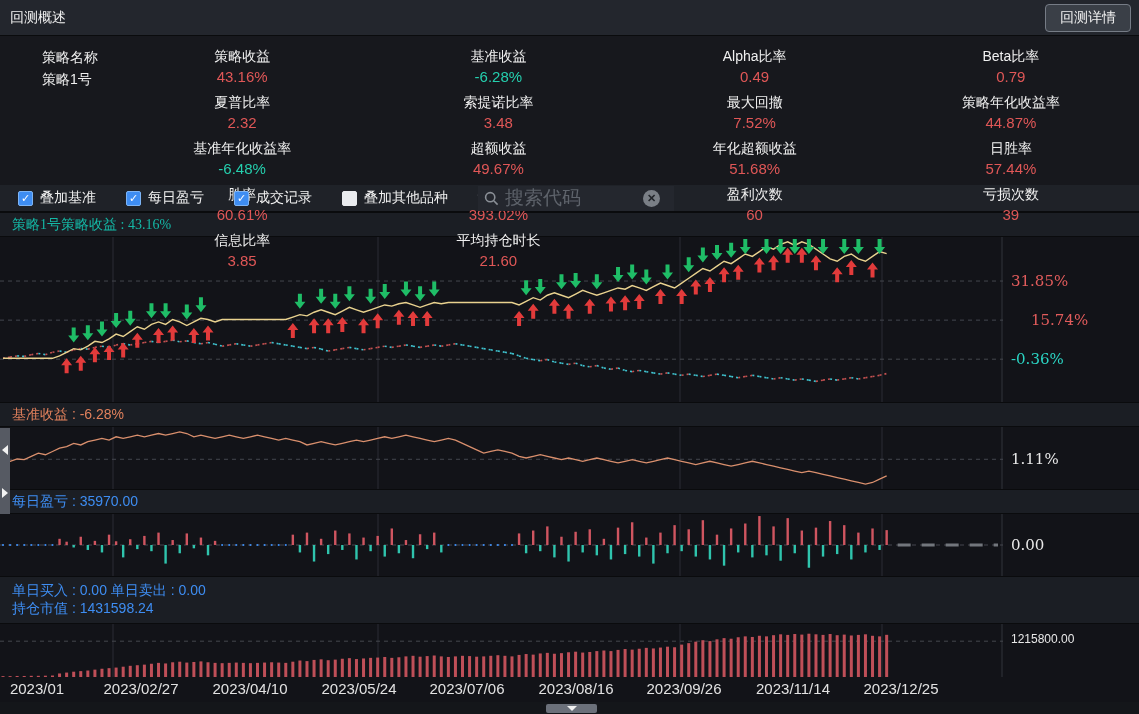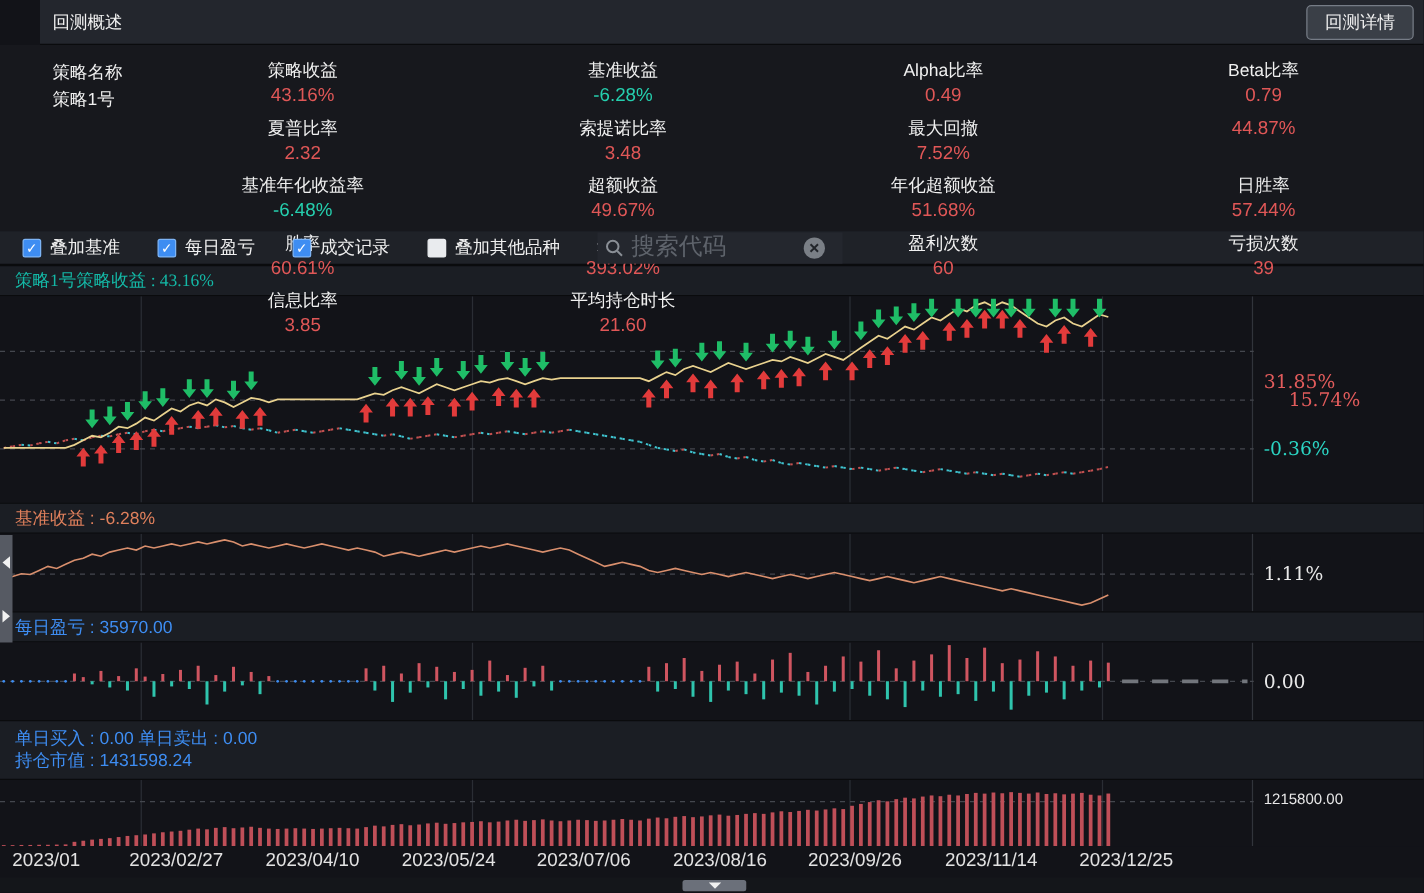--- a/index.html
+++ b/index.html
@@ -1,19 +1,19 @@
 <!DOCTYPE html>
 <html><head>
 <meta charset="utf-8">
 <style>
   * { margin:0; padding:0; box-sizing:border-box; }
   html,body { width:1139px; height:714px; overflow:hidden; background:#121318;
     font-family:"Liberation Sans", sans-serif; color:#e6e6e6; }
   .titlebar { height:36px; background:#23262d; border-bottom:1px solid #0a0b0d;
-    display:flex; align-items:center; justify-content:space-between; padding:0 8px;margin-left:32px; }
+    display:flex; align-items:center; justify-content:space-between; padding:0 8px; }
   .titlebar .title { font-size:14px; color:#f2f2f2; padding-left:2px; }
   .detail-btn { background:#3a3f47; border:1px solid #767c86; border-radius:4px;
     color:#f0f0f0; font-size:14px; padding:4px 14px; cursor:pointer; }
   .stats { height:149px; background:#17181d; display:flex; padding:10px 0 0 14px; }
   .name-block { width:72px;margin-left:28px; }
   .name-block .lbl { font-size:14px; color:#f0f0f0; line-height:22px; white-space:nowrap; }
   .name-block .val { font-size:14px; color:#f0f0f0; line-height:22px; white-space:nowrap; }
   .stat-grid { flex:1; display:grid; grid-template-columns:repeat(4,1fr);
     grid-auto-rows:44px; row-gap:2px; }
   .stat-cell { text-align:center; }
@@ -100,20 +100,21 @@
       </div>
       <div class="stat-cell">
         <div class="lbl">索提诺比率</div>
         <div class="val red">3.48</div>
       </div>
       <div class="stat-cell">
         <div class="lbl">最大回撤</div>
         <div class="val red">7.52%</div>
       </div>
       <div class="stat-cell">
+        <div class="lbl">策略年化收益率</div>
         <div class="val red">44.87%</div>
       </div>
       <div class="stat-cell">
         <div class="lbl">基准年化收益率</div>
         <div class="val green">-6.48%</div>
       </div>
       <div class="stat-cell">
         <div class="lbl">超额收益</div>
         <div class="val red">49.67%</div>
       </div>
@@ -398,21 +399,21 @@
         <path d="M775.1216800000001,10 L780.6216800000001,17 L786.1216800000001,10 L782.6216800000001,10 L782.6216800000001,2 L778.6216800000001,2 L778.6216800000001,10 Z" fill="#1fbd67"></path>
         <path d="M789.260256,10 L794.760256,17 L800.260256,10 L796.760256,10 L796.760256,2 L792.760256,2 L792.760256,10 Z" fill="#1fbd67"></path>
         <path d="M803.3988320000001,10 L808.8988320000001,17 L814.3988320000001,10 L810.8988320000001,10 L810.8988320000001,2 L806.8988320000001,2 L806.8988320000001,10 Z" fill="#1fbd67"></path>
         <path d="M817.5374080000001,10 L823.0374080000001,17 L828.5374080000001,10 L825.0374080000001,10 L825.0374080000001,2 L821.0374080000001,2 L821.0374080000001,10 Z" fill="#1fbd67"></path>
         <path d="M838.745272,10 L844.245272,17 L849.745272,10 L846.245272,10 L846.245272,2 L842.245272,2 L842.245272,10 Z" fill="#1fbd67"></path>
         <path d="M852.8838480000001,10 L858.3838480000001,17 L863.8838480000001,10 L860.3838480000001,10 L860.3838480000001,2 L856.3838480000001,2 L856.3838480000001,10 Z" fill="#1fbd67"></path>
         <path d="M874.091712,10 L879.591712,17 L885.091712,10 L881.591712,10 L881.591712,2 L877.591712,2 L877.591712,10 Z" fill="#1fbd67"></path>
       </svg>
     </div>
   <div class="gutter" id="gut0">
-      <div class="axis-label" style="top: 35.0404px; color: rgb(226, 92, 92); margin-top: 24px;">31.85%</div>
+      <div class="axis-label" style="top: 35.0404px; color: rgb(226, 92, 92);">31.85%</div>
       <div class="axis-label" style="top: 74.1309px; color: rgb(226, 92, 92); margin-left: 20px;">15.74%</div>
       <div class="axis-label" style="top: 113.197px; color: rgb(43, 212, 195);">-0.36%</div>
     </div>
 </div>
 
 <div class="panel-header ph-25">
   <span class="salmon">基准收益 : -6.28%</span>
 </div>
 <div class="panel-row">
   <div class="plot" id="plot1" style="height:62px">

